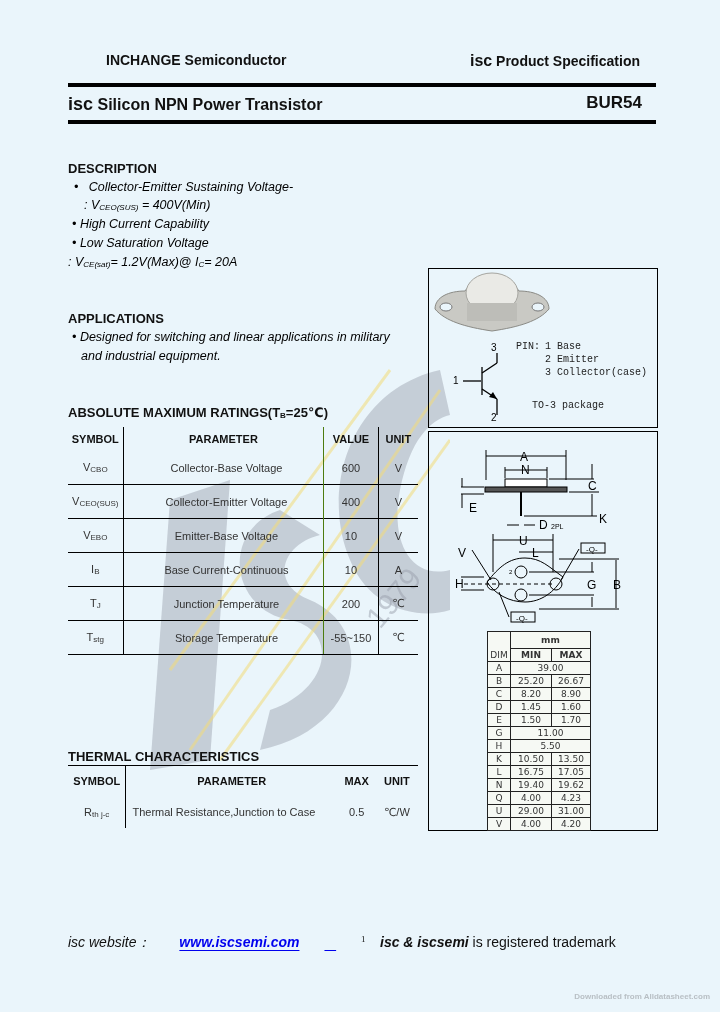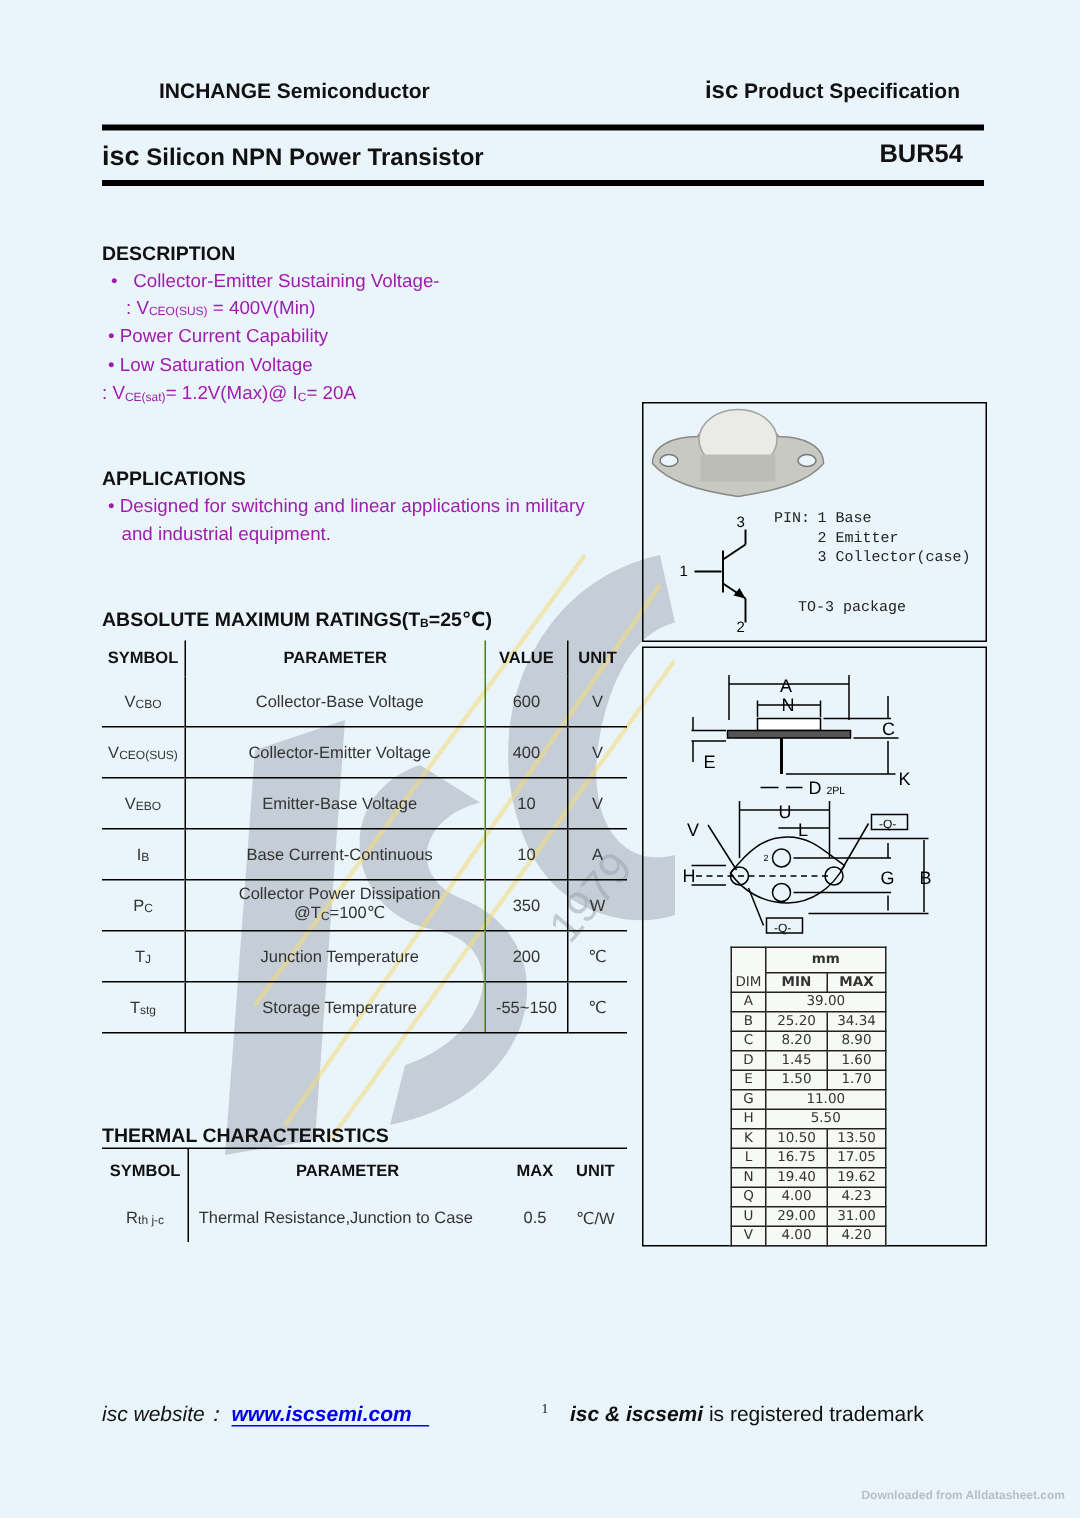--- a/index.html
+++ b/index.html
@@ -7,21 +7,21 @@
     width: 720px; height: 1012px; position: relative; overflow: hidden;
     background: #eaf5fb;
     font-family: "Liberation Sans", "DejaVu Sans", sans-serif;
     color: #111;
   }
   .abs { position: absolute; }
   .hdr { font-size: 14px; font-weight: bold; }
   .rule { position: absolute; left: 68px; width: 588px; height: 4px; background: #000; }
   .title { font-size: 16px; font-weight: bold; }
   .sec { font-size: 13px; font-weight: bold; }
-  .txt { font-size: 12.5px; color: #a21caf; }
+  .txt { font-size: 12.5px; color: #000000; font-style: italic; }
   sub { font-size: 8px; vertical-align: -1px; }
   
   .wm { position: absolute; left: 150px; top: 330px; width: 300px; height: 440px; pointer-events: none; }
   
   table.amr { position: absolute; left: 68px; top: 427px; width: 350px; border-collapse: collapse; font-size: 11px; color: #333; }
   table.amr th { font-weight: bold; font-size: 11px; color: #111; height: 24px; padding: 0; }
   table.amr td { height: 33px; border-top: 1px solid #000; padding: 0; }
   table.amr tr.last td { border-bottom: 1px solid #000; }
   table.amr .c1 { width: 55px; text-align: center; }
   table.amr .c2 { width: 200px; text-align: center; padding-left: 6px; border-left: 1px solid #000; }
@@ -41,21 +41,21 @@
   table.th .c4 { width: 42px; text-align: center; }
   
   .box { position: absolute; border: 1px solid #000; background: transparent; }
   .pin { font-family: "Liberation Mono", "DejaVu Sans Mono", monospace; font-size: 10px; color: #222; position: absolute; white-space: pre; }
   table.dim { position: absolute; left: 487px; top: 631px; border-collapse: collapse; font-family: "DejaVu Sans", sans-serif; font-size: 9px; color: #333; background: #f6f9f4; }
   table.dim td { border: 1px solid #222; height: 12px; padding: 0; text-align: center; line-height: 11px; }
   table.dim .d0 { width: 22px; }
   table.dim .d1 { width: 40px; }
   table.dim .d2 { width: 38px; }
   .footer { font-size: 14px; }
-  .link { color: #0000ee; font-weight: bold; font-style: italic; text-decoration: underline; text-underline-offset: 3px; }
+  .link { color: #0000ee; font-weight: bold; font-style: italic; text-decoration: underline; text-underline-offset: 3px; margin-left: 25px; }
   .dl { font-size: 8px; color: #b8bfc4; font-weight: bold; }
 </style>
 </head>
 <body>
 
 <svg class="wm" viewBox="0 0 300 440">
   <g fill="#9aa0ad" opacity="0.45">
     <polygon points="20,170 80,150 60,430 0,440"></polygon>
     <path d="M130,180 C70,200 80,280 140,290 C190,300 180,360 120,380 L110,420 C210,400 230,300 160,270 C120,255 130,215 170,205 Z"></path>
     <path d="M290,40 C200,60 170,160 200,230 C220,280 270,290 300,280 L300,240 C260,250 240,210 250,160 C260,110 280,90 300,85 Z"></path>
@@ -82,21 +82,21 @@
 <div class="rule" style="top:120px;"></div>
 
 <div class="abs sec" style="left:68px; top:161px;">DESCRIPTION</div>
 <div class="abs txt" style="left:74px; top:180px;">
   <span>•</span>&nbsp;&nbsp;&nbsp;<span>Collector-Emitter Sustaining Voltage-</span>
 </div>
 <div class="abs txt" style="left:84px; top:198px;">
   <span>: V</span><sub>CEO(SUS)</sub><span> = 400V(Min)</span>
 </div>
 <div class="abs txt" style="left:72px; top:217px;">
-  <span>•</span> <span>Power Current Capability</span>
+  <span>•</span> <span>High Current Capability</span>
 </div>
 <div class="abs txt" style="left:72px; top:236px;">
   <span>•</span> <span>Low Saturation Voltage</span>
 </div>
 <div class="abs txt" style="left:68px; top:255px;">
   <span>: V</span><sub>CE(sat)</sub><span>= 1.2V(Max)@ I</span><sub>C</sub><span>= 20A</span>
 </div>
 
 <div class="abs sec" style="left:68px; top:311px;">APPLICATIONS</div>
 <div class="abs txt" style="left:72px; top:330px;">
@@ -131,29 +131,20 @@
     <td class="c1"><span>V</span><sub>EBO</sub></td>
     <td class="c2">Emitter-Base Voltage</td>
     <td class="c3">10</td>
     <td class="c4">V</td>
   </tr>
   <tr>
     <td class="c1"><span>I</span><sub>B</sub></td>
     <td class="c2">Base Current-Continuous</td>
     <td class="c3">10</td>
     <td class="c4">A</td>
-  </tr>
-  <tr>
-    <td class="c1"><span>P</span><sub>C</sub></td>
-    <td class="c2">
-          <span class="l2">Collector Power Dissipation</span>
-          <span class="l2"><span>@T</span><sub>C</sub><span>=100℃</span></span>
-        </td>
-    <td class="c3">350</td>
-    <td class="c4">W</td>
   </tr>
   <tr>
     <td class="c1"><span>T</span><sub>J</sub></td>
     <td class="c2">Junction Temperature</td>
     <td class="c3">200</td>
     <td class="c4">℃</td>
   </tr>
   <tr class="last">
     <td class="c1"><span>T</span><sub>stg</sub></td>
     <td class="c2">Storage Temperature</td>
@@ -288,21 +279,21 @@
         <td class="d1" style="font-weight:bold">MIN</td>
         <td class="d2" style="font-weight:bold">MAX</td>
       </tr>
   <tr>
         <td>A</td>
         <td colspan="2">39.00</td>
       </tr>
   <tr>
         <td>B</td>
         <td>25.20</td>
-        <td>34.34</td>
+        <td>26.67</td>
       </tr>
   <tr>
         <td>C</td>
         <td>8.20</td>
         <td>8.90</td>
       </tr>
   <tr>
         <td>D</td>
         <td>1.45</td>
         <td>1.60</td>

